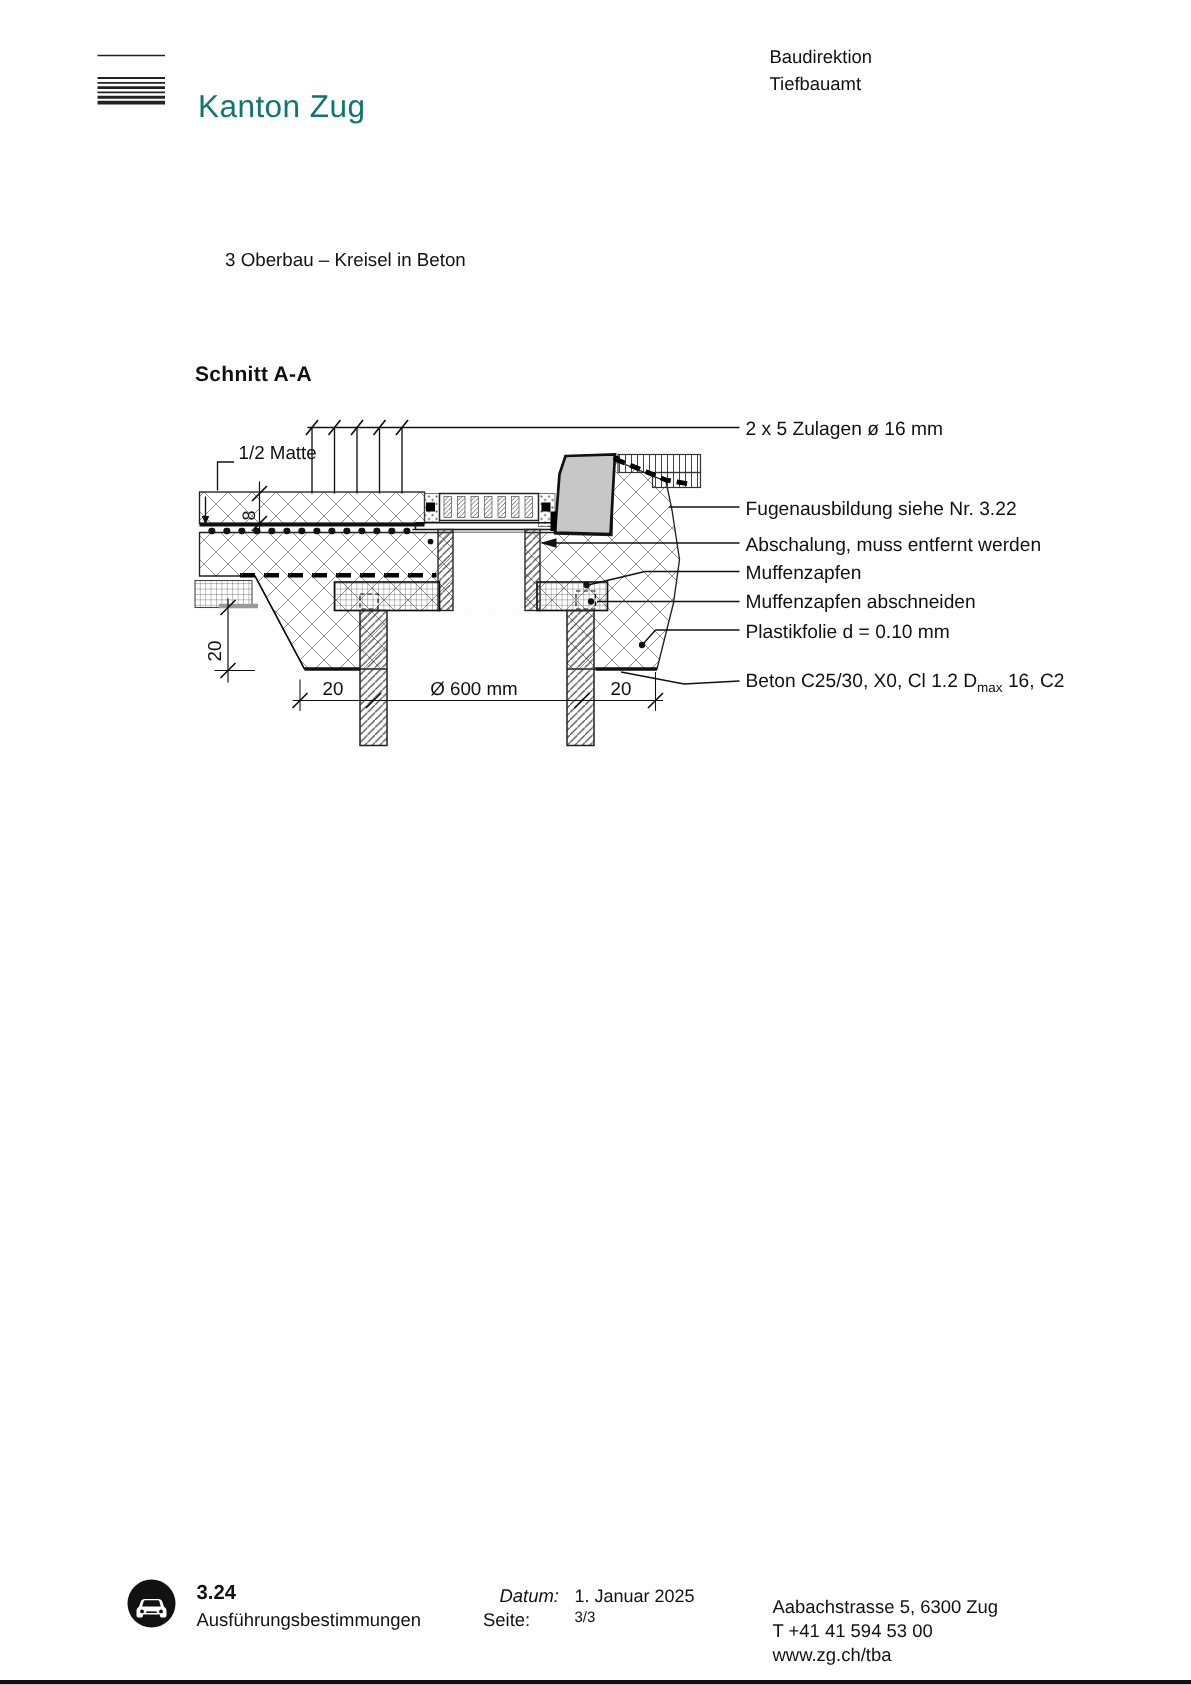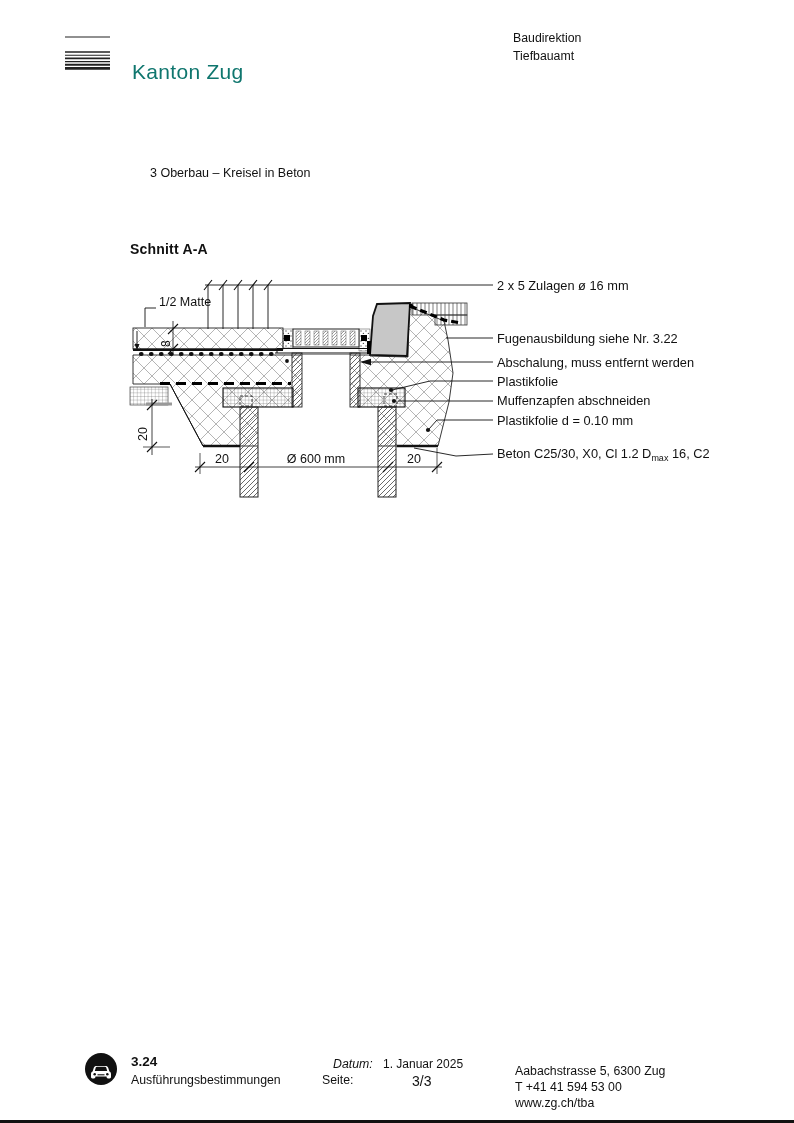--- a/index.html
+++ b/index.html
@@ -12,21 +12,21 @@
   .chapter{left:118px;top:166px;font-size:12.5px;margin-left:32px;}
   .section-title{left:130px;top:241px;font-size:14px;font-weight:bold;letter-spacing:.2px;}
   .callout{left:497px;font-size:12.8px;}
   .c0{top:278px}.c1{top:331px}.c2{top:355px}.c3{top:374px}.c4{top:393px}.c5{top:413px}.c6{top:446px}
   .sub{font-size:9px;vertical-align:-3px;}
   .f-num{left:131px;top:1054px;font-size:13.5px;font-weight:bold;}
   .f-type{left:131px;top:1073px;font-size:12.3px;}
   .f-lab1{left:333px;top:1057px;font-size:12.3px;font-style:italic;}
   .f-val1{left:383px;top:1057px;font-size:12px;}
   .f-lab2{left:322px;top:1073px;font-size:12.3px;}
-  .f-val2{left:383px;top:1073px;font-size:14px;margin-left:29px;}
+  .f-val2{left:383px;top:1073px;font-size:10px;}
   .f-right{left:515px;top:1043px;font-size:12.3px;line-height:16.2px;white-space:nowrap;position:absolute;margin-top:20px;}
   svg text{font-family:"Liberation Sans",sans-serif;fill:#111;}
 </style>
 </head>
 <body>
 
 <div class="page">
 
   <svg class="abs" style="left:63px;top:32px" width="49" height="40" viewBox="0 0 49 40">
     <line x1="2" y1="5" x2="47" y2="5" stroke="#222" stroke-width="1.1"></line>
@@ -171,21 +171,21 @@
     <circle cx="394" cy="401" r="2.1" fill="#111"></circle>
     <circle cx="428" cy="430" r="2.1" fill="#111"></circle>
     <circle cx="287" cy="361" r="1.9" fill="#111"></circle>
     <rect x="240" y="396" width="12" height="10" fill="none" stroke="#111" stroke-width="0.8" stroke-dasharray="3 2"></rect>
     <rect x="384" y="394" width="13" height="12" fill="none" stroke="#111" stroke-width="0.8" stroke-dasharray="3 2"></rect>
   </svg>
 
   <div class="abs callout c0">2 x 5 Zulagen ø 16 mm</div>
   <div class="abs callout c1">Fugenausbildung siehe Nr. 3.22</div>
   <div class="abs callout c2">Abschalung, muss entfernt werden</div>
-  <div class="abs callout c3">Plastikfolie</div>
+  <div class="abs callout c3">Muffenzapfen</div>
   <div class="abs callout c4">Muffenzapfen abschneiden</div>
   <div class="abs callout c5">Plastikfolie d = 0.10 mm</div>
   <div class="abs callout c6"><span>Beton C25/30, X0, Cl 1.2 D</span><span class="sub">max</span><span> 16, C2</span></div>
 
   <svg class="abs" style="left:84px;top:1052px" width="34" height="34" viewBox="0 0 34 34">
     <circle cx="17" cy="17" r="16" fill="#111"></circle>
     <path d="M7,25 v-3 c0,-1.5 0.8,-2.3 1.6,-2.6 l1.2,-3.6 c0.4,-1.2 1.4,-1.8 2.6,-1.8 h9.2 c1.2,0 2.2,0.6 2.6,1.8 l1.2,3.6 c0.8,0.3 1.6,1.1 1.6,2.6 v3 c0,0.8 -0.6,1.4 -1.4,1.4 h-1.6 c-0.8,0 -1.4,-0.6 -1.4,-1.4 v-0.6 H11.4 v0.6 c0,0.8 -0.6,1.4 -1.4,1.4 H8.4 C7.6,26.4 7,25.8 7,25 Z" fill="#fff"></path>
     <path d="M10.8,19 h12.4 l-0.9,-3.2 c-0.2,-0.7 -0.7,-1 -1.4,-1 h-7.8 c-0.7,0 -1.2,0.3 -1.4,1 Z" fill="#111"></path>
     <circle cx="10.7" cy="22.3" r="1.25" fill="#111"></circle>
     <circle cx="23.3" cy="22.3" r="1.25" fill="#111"></circle>

